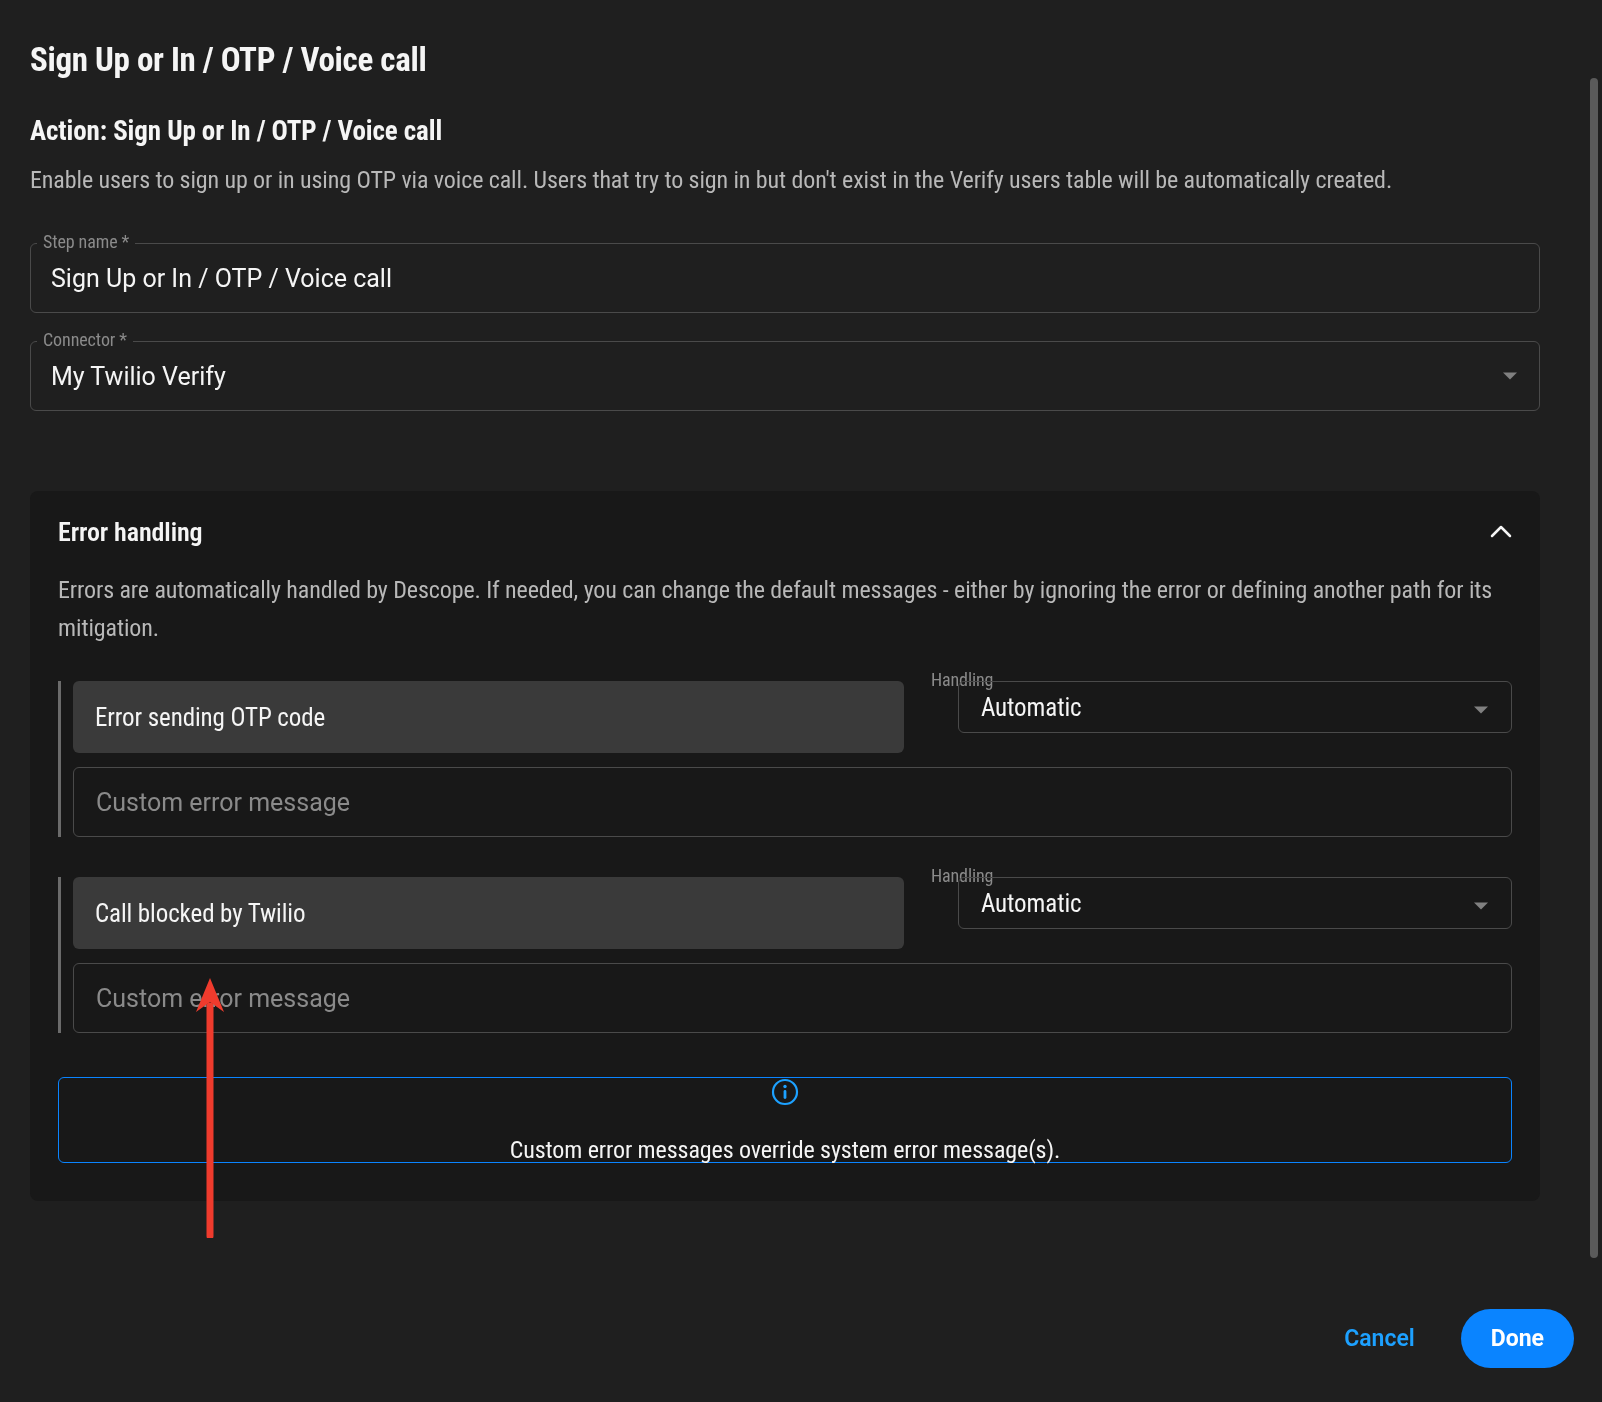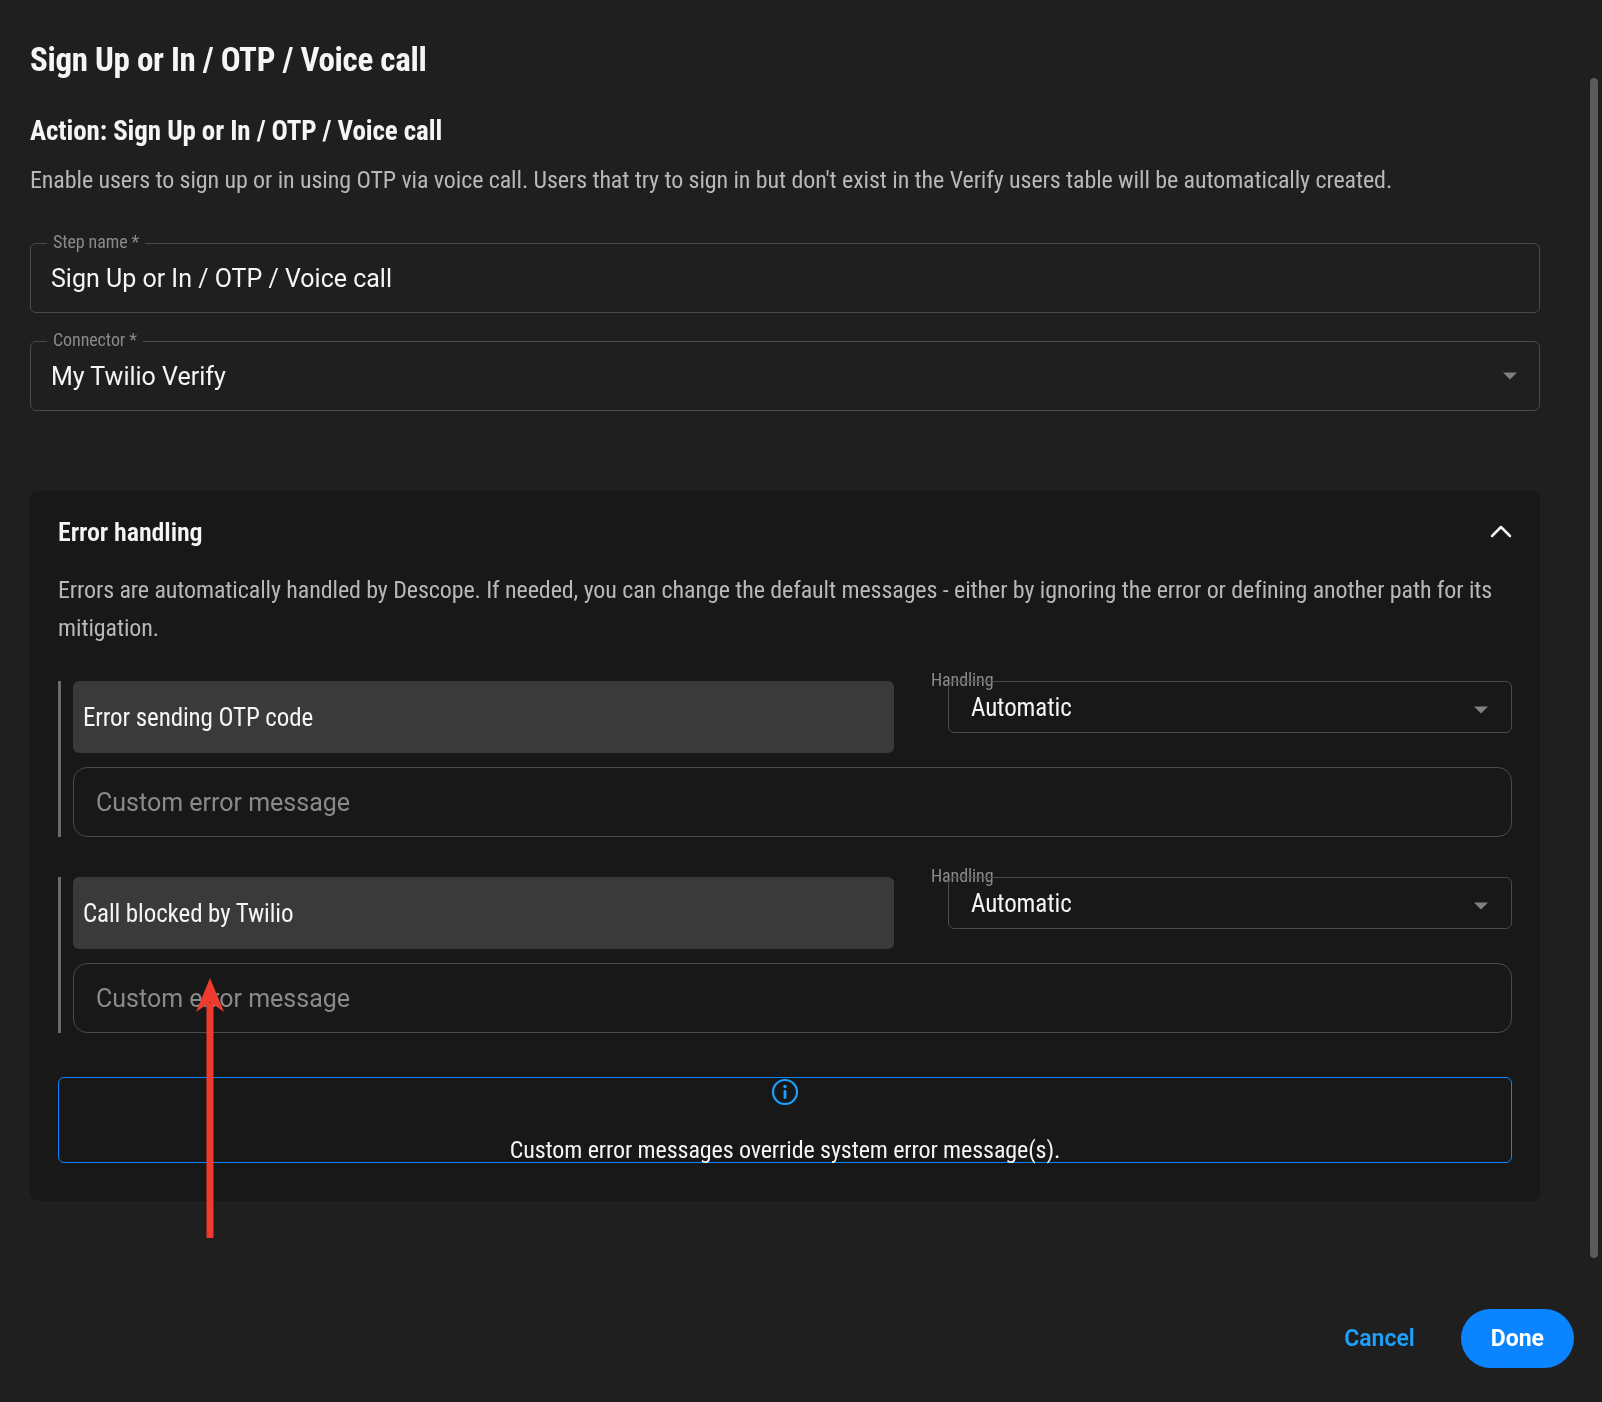--- a/index.html
+++ b/index.html
@@ -65,21 +65,21 @@
     margin: 0 0 44px 0;
     max-width: 1500px;
   }
   .field {
     position: relative;
     margin-bottom: 28px;
   }
   .field-label {
     position: absolute;
     top: -12px;
-    left: 17px;
+    left: 7px;
     background: var(--bg-outer);
     padding: 0 6px;
     font-size: 18px;
     color: var(--text-muted);
   }
   .text-input {
     width: 100%;
     height: 70px;
     background: transparent;
     border: 1px solid var(--border);
@@ -138,21 +138,21 @@
     gap: 14px;
     margin-bottom: 14px;
   }
   .error-name {
     flex: 1.42;
     background: var(--bg-error-name);
     border-radius: 6px;
     height: 72px;
     display: flex;
     align-items: center;
-    padding: 0 10px;
+    padding: 0 22px;
     font-size: 25px;
     color: var(--text-primary);
   }
   .handling-select {
     flex: 1;
     position: relative;
     padding-left: 40px;
   }
   .handling-select .field-label {
     background: var(--bg-card);
@@ -175,21 +175,21 @@
     right: 22px;
     top: 50%;
     transform: translateY(-50%);
     color: var(--text-muted);
   }
   .custom-msg-input {
     width: 100%;
     height: 70px;
     background: transparent;
     border: 1px solid var(--border);
-    border-radius: 14px;
+    border-radius: 6px;
     color: var(--text-primary);
     font-size: 25px;
     padding: 0 22px;
     outline: none;
     font-family: inherit;
   }
   .custom-msg-input::placeholder {
     color: var(--text-muted);
   }
 

